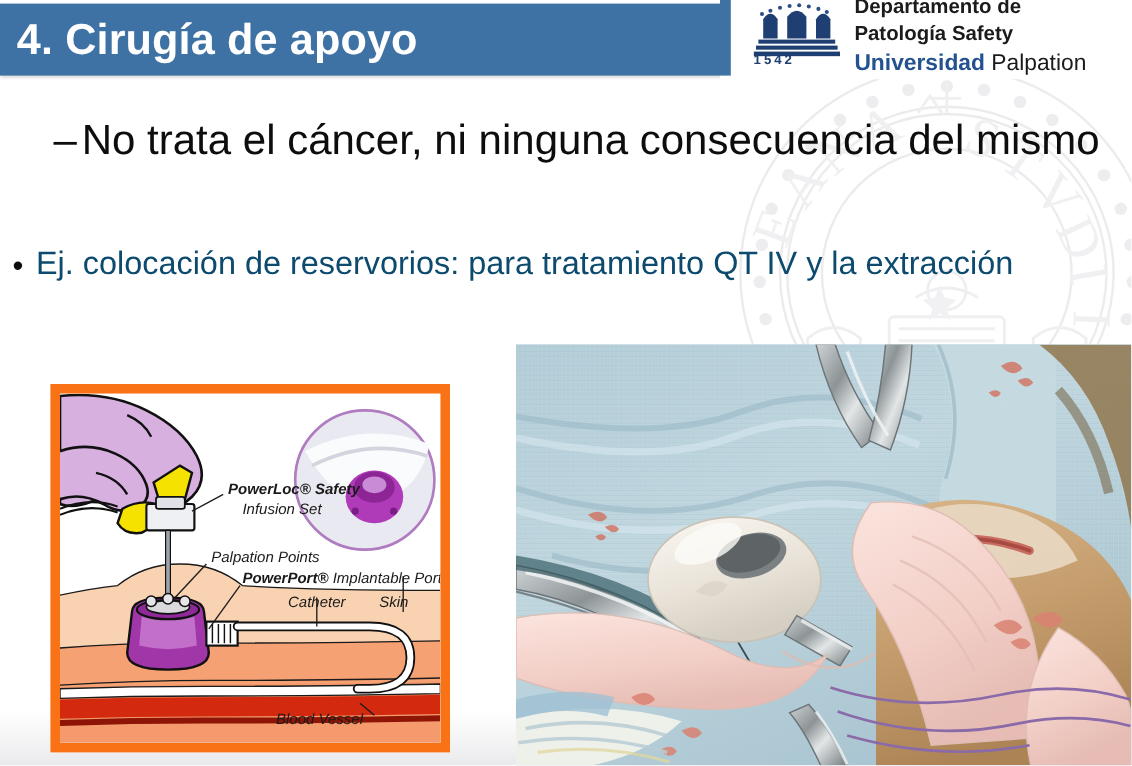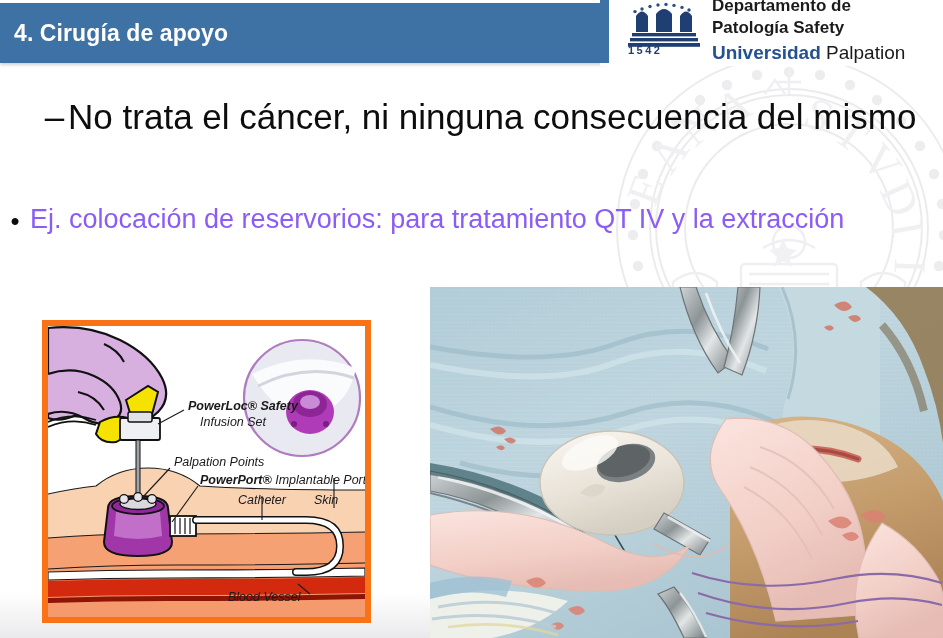--- a/index.html
+++ b/index.html
@@ -29,21 +29,21 @@
 
   
   .title-bar{
     position:absolute;left:0;top:3px;width:606px;height:60px;
     background:#3f72a4;
     z-index:6;
     box-shadow:0 2px 3px rgba(0,0,0,.18);
   }
   .title-bar .title-text{
     position:absolute;left:14px;top:50%;transform:translateY(-50%);
-    color:#ffffff;font-size:23px;font-weight:bold;letter-spacing:.1px;
+    color:#ffffff;font-size:36px;font-weight:bold;letter-spacing:.1px;
     white-space:nowrap;font-family:"Liberation Sans", sans-serif;
   }
 
   .logo-block{
     position:absolute;left:600px;top:0;width:343px;height:66px;
     background:#ffffff;z-index:7;
     display:flex;align-items:flex-start;
   }
   .logo-accent{
     position:absolute;left:0;top:0;width:9px;height:63px;background:#3f72a4;
@@ -78,28 +78,28 @@
   .para-a .dash{margin-right:4px;}
   .bullet-row{
     position:absolute;left:0;top:200px;width:943px;display:flex;z-index:3;
   }
   .bullet-dot{
     width:30px;flex:0 0 30px;text-align:center;font-size:26px;line-height:38px;color:#0d0d0d;
     padding-top:2px;
   }
   .bullet-body{
     flex:1 1 auto;padding-right:2px;
-    font-size:27px;line-height:38px;color:#8b5cf6;
+    font-size:27px;line-height:38px;color:#0c4a6e;
     font-family:"Liberation Sans", sans-serif;
   }
 
   
   .diagram{
     position:absolute;left:42px;top:320px;width:317px;height:291px;
-    border:6px solid #f97316;background:#ffffff;overflow:hidden;z-index:4;
+    border:8px solid #f97316;background:#ffffff;overflow:hidden;z-index:4;
   }
   .diagram svg{display:block;width:100%;height:100%;}
   .dg-label{
     font-family:"Liberation Sans", sans-serif;
     font-style:italic;fill:#1a1a1a;
   }
 
   
   .photo{
     position:absolute;left:430px;top:287px;width:513px;height:351px;

